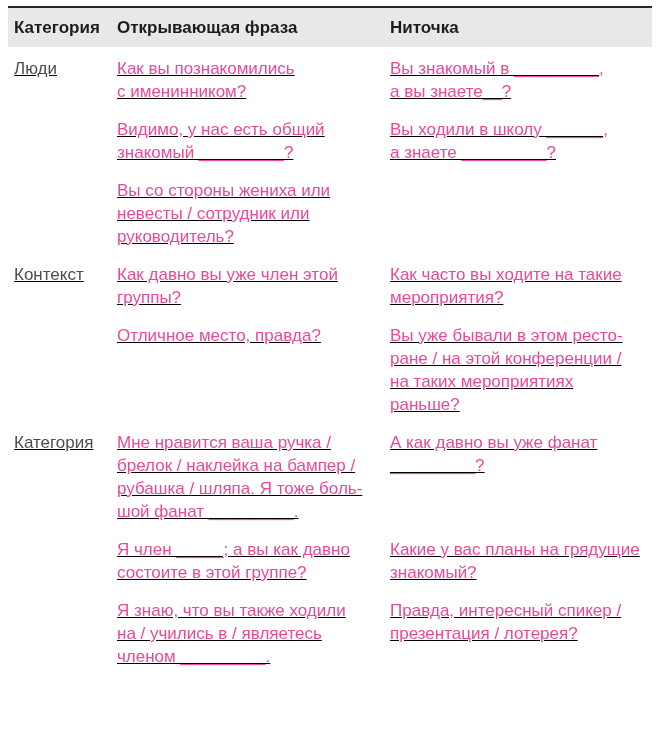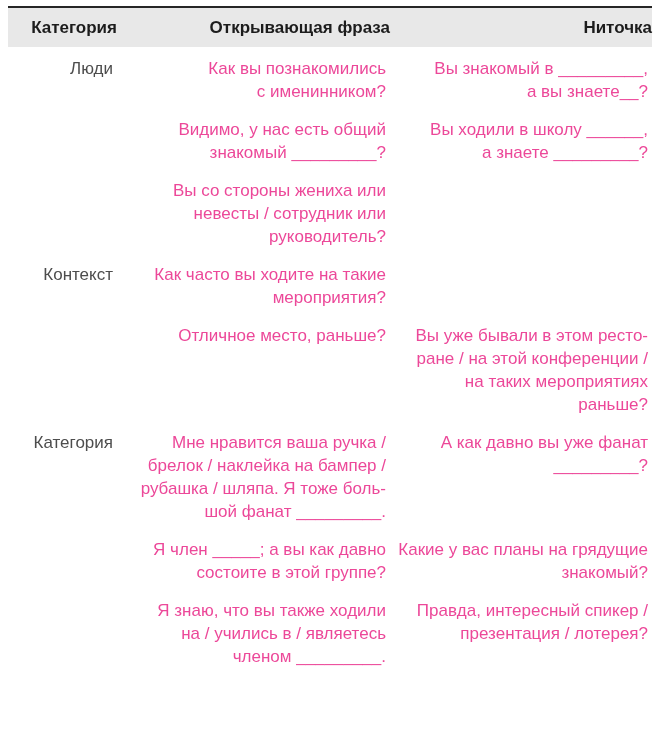--- a/index.html
+++ b/index.html
@@ -6,40 +6,39 @@
   body {
     width: 660px;
     height: 729px;
     background: #ffffff;
     font-family: "Liberation Sans", sans-serif;
     overflow: hidden;
   }
   .table-wrap {
     margin: 6px 8px 0 8px;
     border-top: 2px solid #262626;
-    text-align: right;
   }
   .grid-row {
     display: grid;
     grid-template-columns: 103px 273px 1fr;
     padding-left: 6px;
     box-sizing: border-box;
   }
   .header-row {
     background: #e8e8e8;
     padding-top: 8px;
     padding-bottom: 8px;
   }
   .header-cell {
     font-size: 17px;
     line-height: 23px;
     font-weight: 700;
     color: #1c1c1c;
   }
-  .body-row { margin-bottom: 15px; }
+  .body-row { margin-bottom: 15px; text-decoration: underline; }
   .body-row.first { margin-top: 10px; }
   .cell {
     font-size: 17px;
     line-height: 23px;
     color: #ec4899;
     white-space: pre-line;
     padding-right: 4px;
   }
   .category-cell { color: #4d4d4d; }
 </style>
@@ -70,26 +69,28 @@
   </div>
   <div class="grid-row body-row">
     <div class="cell category-cell"></div>
     <div class="cell">Вы со стороны жениха или
 невесты / сотрудник или
 руководитель?</div>
   </div>
 
   <div class="grid-row body-row">
     <div class="cell category-cell">Контекст</div>
+    <div class="cell">Как давно вы уже член этой
+группы?</div>
     <div class="cell">Как часто вы ходите на такие
 мероприятия?</div>
   </div>
   <div class="grid-row body-row">
     <div class="cell category-cell"></div>
-    <div class="cell">Отличное место, раньше?</div>
+    <div class="cell">Отличное место, правда?</div>
     <div class="cell">Вы уже бывали в этом ресто-
 ране / на этой конференции /
 на таких мероприятиях
 раньше?</div>
   </div>
 
   <div class="grid-row body-row">
     <div class="cell category-cell">Категория</div>
     <div class="cell">Мне нравится ваша ручка /
 брелок / наклейка на бампер /

